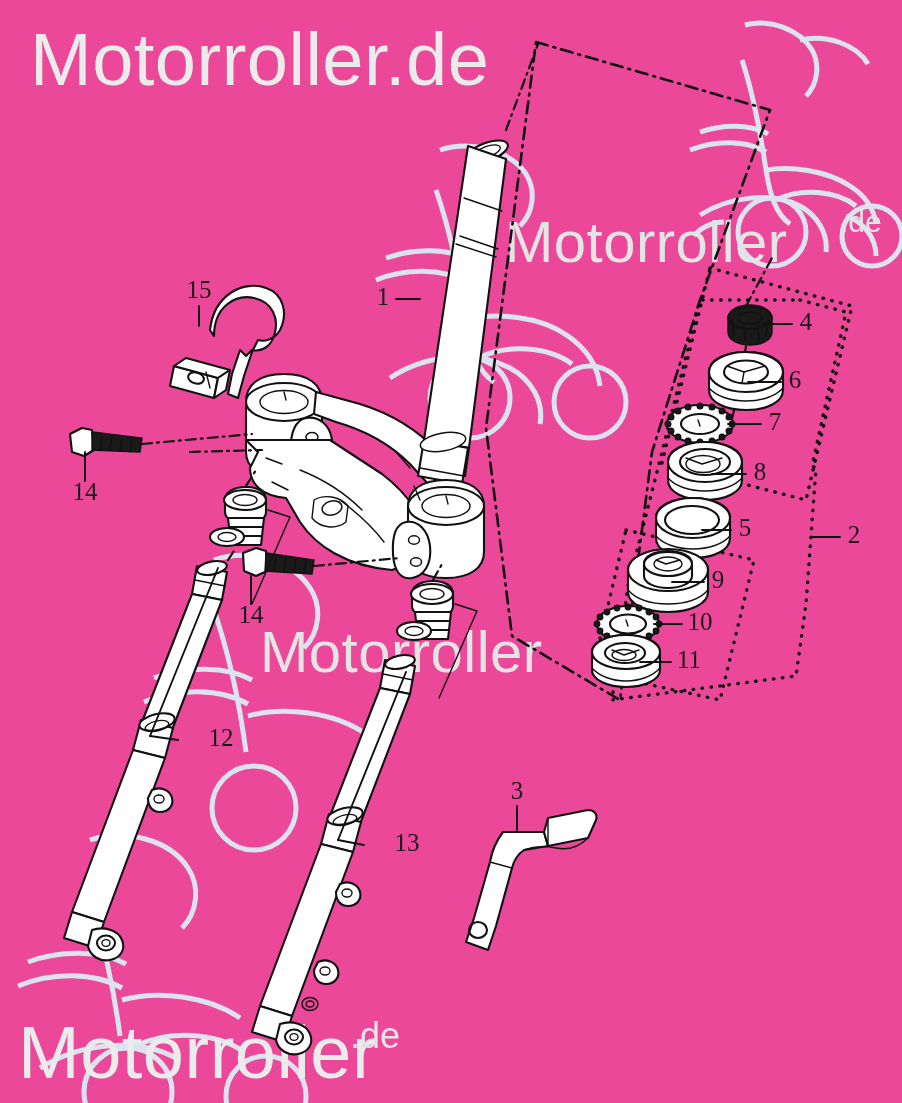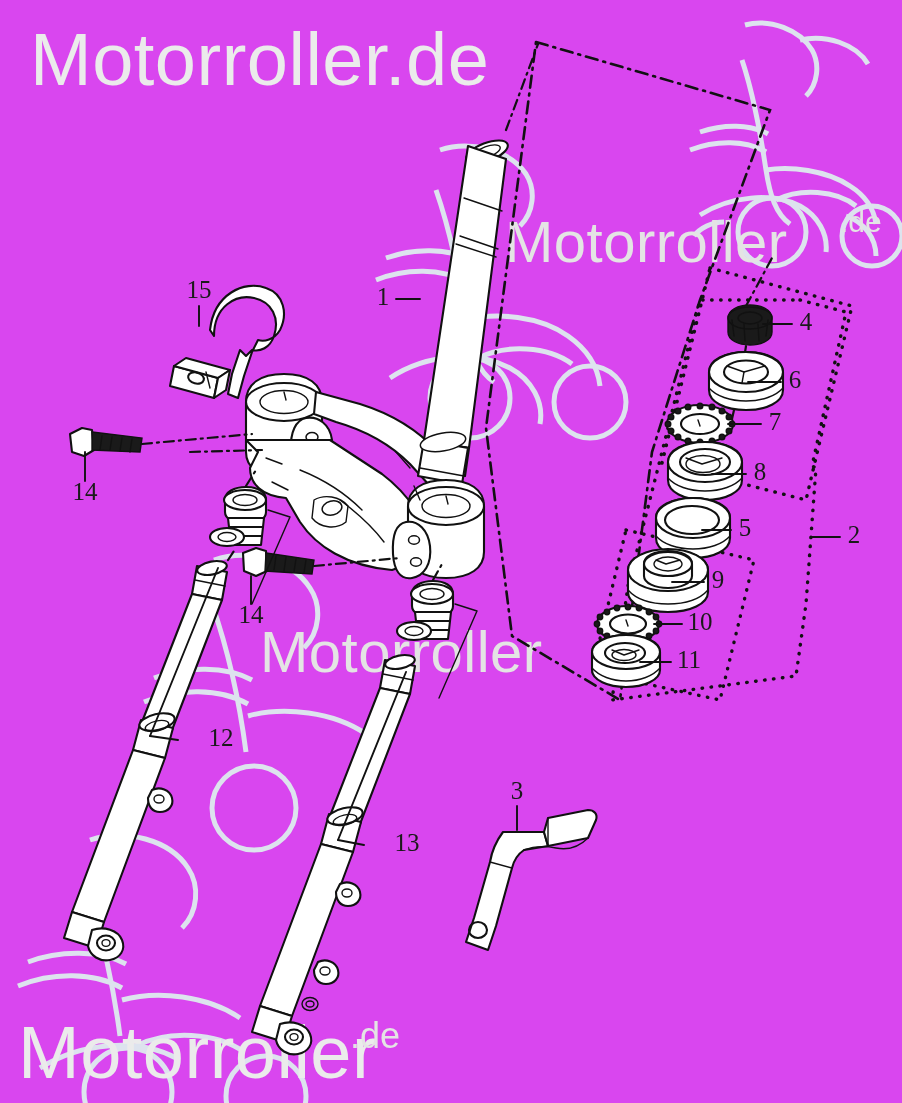--- a/index.html
+++ b/index.html
@@ -1,21 +1,21 @@
 <!DOCTYPE html>
 <html><head>
 <meta charset="utf-8">
 <title>Front Fork Parts Diagram</title>
 <style>
   html,body{margin:0;padding:0;background:#ffffff;}
   body{
     font-family:"Liberation Serif", serif;
     width:902px;height:1103px;overflow:hidden;position:relative;
   }
-  #diagram-root{position:relative;width:902px;height:1103px;background:#d946ef;}
+  #diagram-root{position:relative;width:902px;height:1103px;background:#ec4899;}
   svg.layer{position:absolute;left:0;top:0;width:902px;height:1103px;}
   #wm-layer{z-index:1;}
   #art-layer{z-index:2;}
   #label-layer{z-index:3;}
   .wm-text{
     font-family:"Liberation Sans", sans-serif;
     font-weight:400;
     fill:#ebebeb;
   }
   .wm-text-b{

